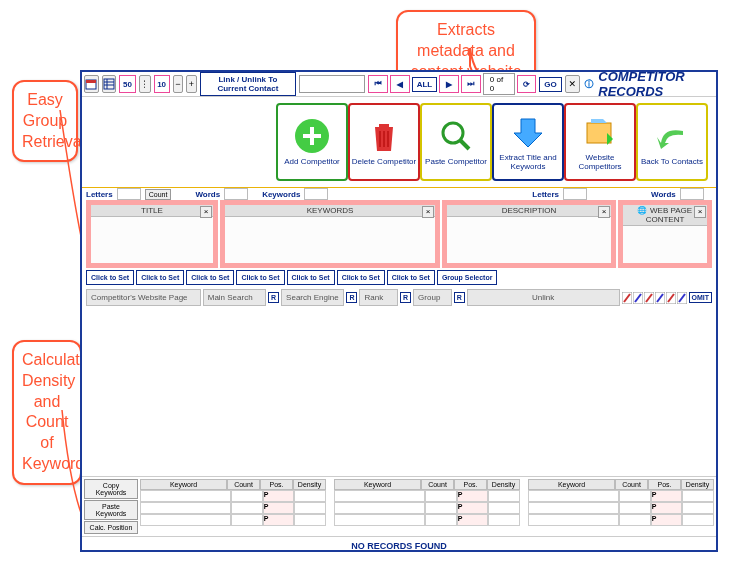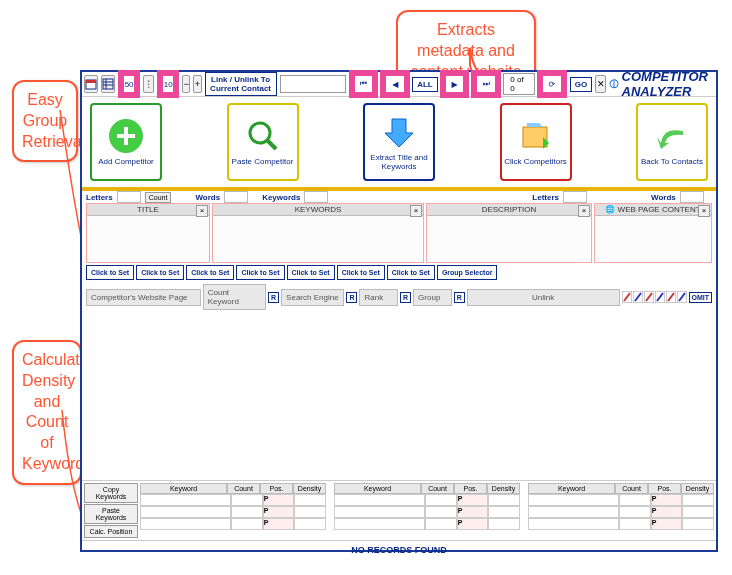--- a/index.html
+++ b/index.html
@@ -1,30 +1,30 @@
 <!DOCTYPE html>
 <html><head>
 <meta charset="utf-8">
 <style>
 body{margin:0;font-family:Arial,sans-serif;font-size:9px;background:#fff}
 .canvas{position:relative;width:732px;height:575px}
 .callout{position:absolute;background:#fff;border:2px solid #ff5533;border-radius:12px;padding:8px;color:#ff5533;font-size:16px;text-align:center;line-height:1.3;box-shadow:1px 1px 3px rgba(0,0,0,.2)}
 .win{position:absolute;left:80px;top:70px;width:634px;height:478px;border:2px solid #1a3a9a;background:#fff}
 .topbar{height:20px;display:flex;align-items:center;gap:3px;padding:2px;border-bottom:1px solid #ccc}
 .icon-btn{width:18px;height:16px;border:1px solid #999;background:#f0f0f0;display:flex;align-items:center;justify-content:center;font-size:9px;border-radius:2px}
-.sq{width:20px;height:16px;border:6px solid #ec4899;background:#fff;font-size:8px;display:flex;align-items:center;justify-content:center;color:#0a2a8a;font-weight:normal}
+.sq{width:20px;height:16px;border:1px solid #ec4899;background:#fff;font-size:8px;display:flex;align-items:center;justify-content:center;color:#0a2a8a;font-weight:bold}
 .btn-sm{border:1px solid #0a2a8a;background:#fff;color:#0a2a8a;font-size:8px;padding:2px 4px;font-weight:bold}
 .title{color:#0a2a8a;font-weight:bold;font-size:13px;font-style:italic;margin-left:auto;margin-right:6px}
-.toolbar{display:flex;justify-content:space-between;padding:6px 8px;border-bottom:4px solid #eab308}
+.toolbar{display:flex;justify-content:flex-end;padding:6px 8px;border-bottom:1px solid #eab308}
 .tbtn{width:68px;height:74px;border:2px solid;border-radius:4px;display:flex;flex-direction:column;align-items:center;justify-content:center;gap:3px;background:#fff}
 .tbtn svg{width:38px;height:38px}
 .tbtn-label{font-size:8px;color:#0a2a8a;text-align:center;line-height:1.1}
 .row-lbl{display:flex;padding:0 4px;gap:4px;font-size:8px;color:#0a2a8a;font-weight:bold;align-items:center}
 .panels{display:flex;gap:2px;padding:0 4px}
-.panel{border:1px solid #fca5a5;background:#fcfcfc;height:58px;flex:1;position:relative}
+.panel{border:5px solid #fca5a5;background:#fcfcfc;height:58px;flex:1;position:relative}
 .panel-hdr{background:#e0e0e0;font-size:8px;text-align:center;border-bottom:1px solid #bbb;padding:1px;color:#333}
 .panel-x{position:absolute;right:1px;top:1px;font-size:8px;border:1px solid #999;width:10px;height:10px;background:#f0f0f0;text-align:center;line-height:10px}
 .clickbtns{display:flex;gap:2px;padding:2px 4px;flex-wrap:wrap}
 .cbtn{border:1px solid #0a2a8a;background:#fff;color:#0a2a8a;font-size:7px;font-weight:bold;padding:3px 4px}
 .fields{display:flex;gap:2px;padding:2px 4px;align-items:center}
 .fld{background:#e8e8e8;font-size:8px;padding:3px 4px;border:1px solid #bbb;color:#555}
 .tag{font-size:7px;font-weight:bold;color:#0a2a8a;border:1px solid #0a2a8a;padding:1px 2px;background:#fff}
 .pencils{display:flex;gap:1px;margin-left:auto}
 .pencil{width:10px;height:12px;display:block}
 .body-area{height:168px;border-bottom:1px solid #ccc}
@@ -98,51 +98,60 @@
     <div class="sq">◀</div>
     <button class="btn-sm">ALL</button>
     <div class="sq">▶</div>
     <div class="sq">⏭</div>
     <span style="border:1px solid #999;padding:1px 6px;font-size:8px">0 of 0</span>
     <div class="sq">⟳</div>
   </div>
   <button class="btn-sm">GO</button>
   <div class="icon-btn">✕</div>
   <div class="icon-btn" style="color:#06c;border:none;background:none;font-weight:bold">ⓘ</div>
-  <span class="title">COMPETITOR ANALYZER</span>
+  <span class="title">COMPETITOR RECORDS</span>
 </div>
 
 <div class="toolbar">
   <div class="tbtn" style="border-color:#2a9a2a">
     <svg>
             <circle cx="19" cy="19" r="17" fill="#4c4"></circle>
             <path d="M19 10v18M10 19h18" stroke="#fff" stroke-width="4"></path>
           </svg>
     <span class="tbtn-label">Add Competitor</span>
+  </div>
+  <div class="tbtn" style="border-color:#cc2222">
+    <svg>
+            <path d="M10 10h18l-2 24h-14z M14 7h10v3h-10z" fill="#d33"></path>
+            <line x1="15" y1="14" x2="15" y2="30" stroke="#a00"></line>
+            <line x1="19" y1="14" x2="19" y2="30" stroke="#a00"></line>
+            <line x1="23" y1="14" x2="23" y2="30" stroke="#a00"></line>
+          </svg>
+    <span class="tbtn-label">Delete Competitor</span>
   </div>
   <div class="tbtn" style="border-color:#d4c400">
     <svg>
             <circle cx="16" cy="16" r="10" fill="none" stroke="#2a9a2a" stroke-width="3"></circle>
             <line x1="23" y1="23" x2="32" y2="32" stroke="#2a9a2a" stroke-width="4"></line>
           </svg>
     <span class="tbtn-label">Paste Competitor</span>
   </div>
   <div class="tbtn" style="border-color:#0a2a8a">
     <svg>
             <path d="M12 6h14v14h7l-14 14-14-14h7z" fill="#4af" stroke="#06c"></path>
           </svg>
     <span class="tbtn-label">Extract Title and Keywords</span>
   </div>
   <div class="tbtn" style="border-color:#cc2222">
     <svg>
             <rect x="6" y="10" width="24" height="20" fill="#fc6" stroke="#c80"></rect>
             <path d="M10 6h12l4 4h-16z" fill="#8cf"></path>
             <path d="M26 20l6 6-6 6" fill="#3c3"></path>
           </svg>
-    <span class="tbtn-label">Click Competitors</span>
+    <span class="tbtn-label">Website Competitors</span>
   </div>
   <div class="tbtn" style="border-color:#d4c400">
     <svg>
             <path d="M30 14 Q10 10 8 26 L4 20 L8 32 L16 26 L12 26 Q14 16 30 18z" fill="#5c5"></path>
           </svg>
     <span class="tbtn-label">Back To Contacts</span>
   </div>
 </div>
 
 <div class="row-lbl">
@@ -184,21 +193,21 @@
   <button class="cbtn">Click to Set</button>
   <button class="cbtn">Click to Set</button>
   <button class="cbtn">Click to Set</button>
   <button class="cbtn">Click to Set</button>
   <button class="cbtn">Click to Set</button>
   <button class="cbtn">Group Selector</button>
 </div>
 
 <div class="fields">
   <span class="fld" style="width:110px">Competitor's Website Page</span>
-  <span class="fld" style="width:56px">Count Keyword</span>
+  <span class="fld" style="width:56px">Main Search</span>
   <span class="tag">R</span>
   <span class="fld" style="width:56px">Search Engine</span>
   <span class="tag">R</span>
   <span class="fld" style="width:30px">Rank</span>
   <span class="tag">R</span>
   <span class="fld" style="width:30px">Group</span>
   <span class="tag">R</span>
   <span class="fld" style="width:150px;text-align:center">Unlink</span>
   <div class="pencils">
     <svg class="pencil">

